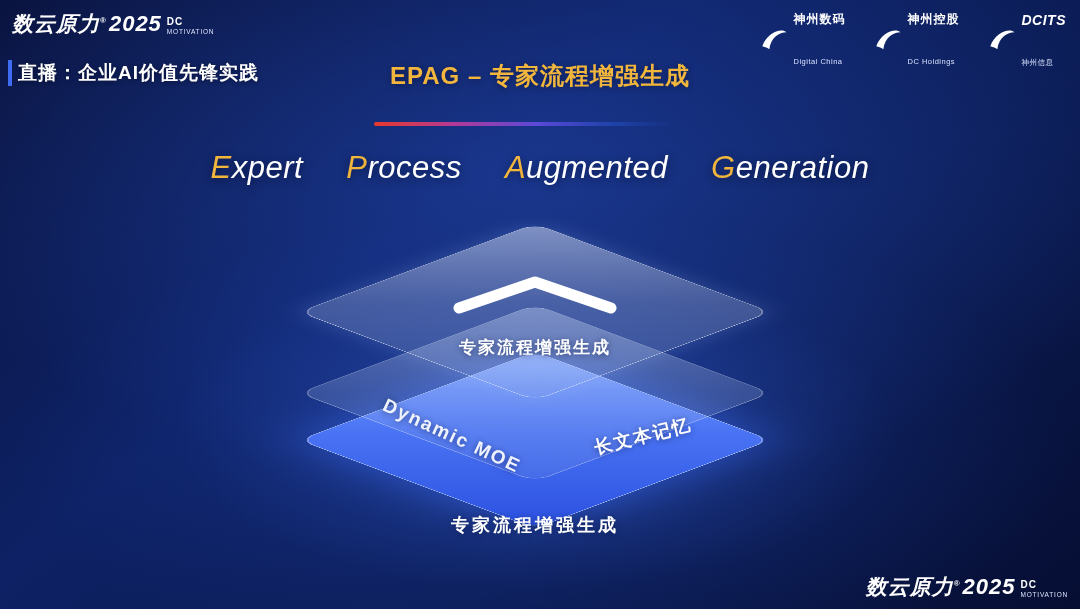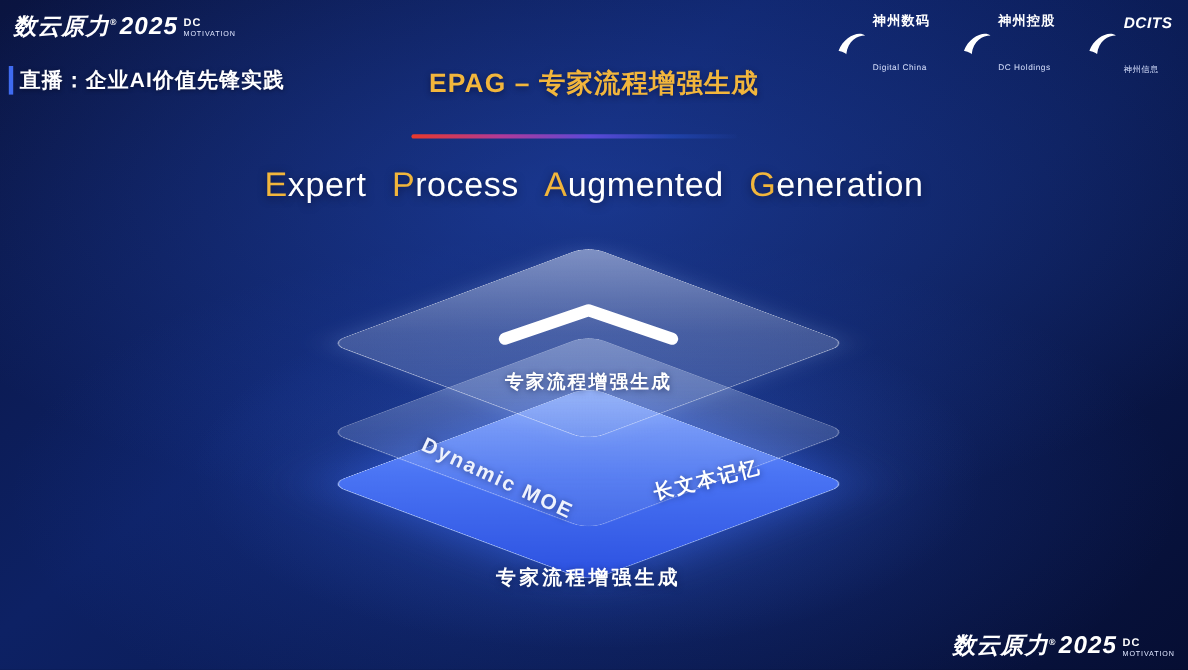--- a/index.html
+++ b/index.html
@@ -51,21 +51,21 @@
     position:absolute;top:122px;left:374px;width:296px;height:4px;border-radius:2px;
     background:linear-gradient(90deg,#e8392b 0%,#b03a9a 28%,#5b49d8 55%,rgba(42,86,216,0.45) 80%,rgba(30,60,160,0.08) 100%);
   }
 
   
   .hero-title{
     position:absolute;top:150px;left:0;width:100%;margin:0;
     text-align:center;font-size:31px;font-weight:500;letter-spacing:0.5px;
     text-shadow:0 2px 8px rgba(0,0,25,0.5);
   }
-  .hero-title .word{margin:0 7px;white-space:nowrap;}
+  .hero-title .word{margin:0 17px;white-space:nowrap;font-style:italic;}
   .hero-title .init{color:#f2b63c;}
 
   
   .diagram{position:absolute;inset:0;}
   .stack-glow{
     position:absolute;left:535px;top:430px;width:720px;height:320px;
     transform:translate(-50%,-50%);
     background:radial-gradient(closest-side,rgba(64,112,235,0.32),rgba(0,0,0,0));
     pointer-events:none;
   }

